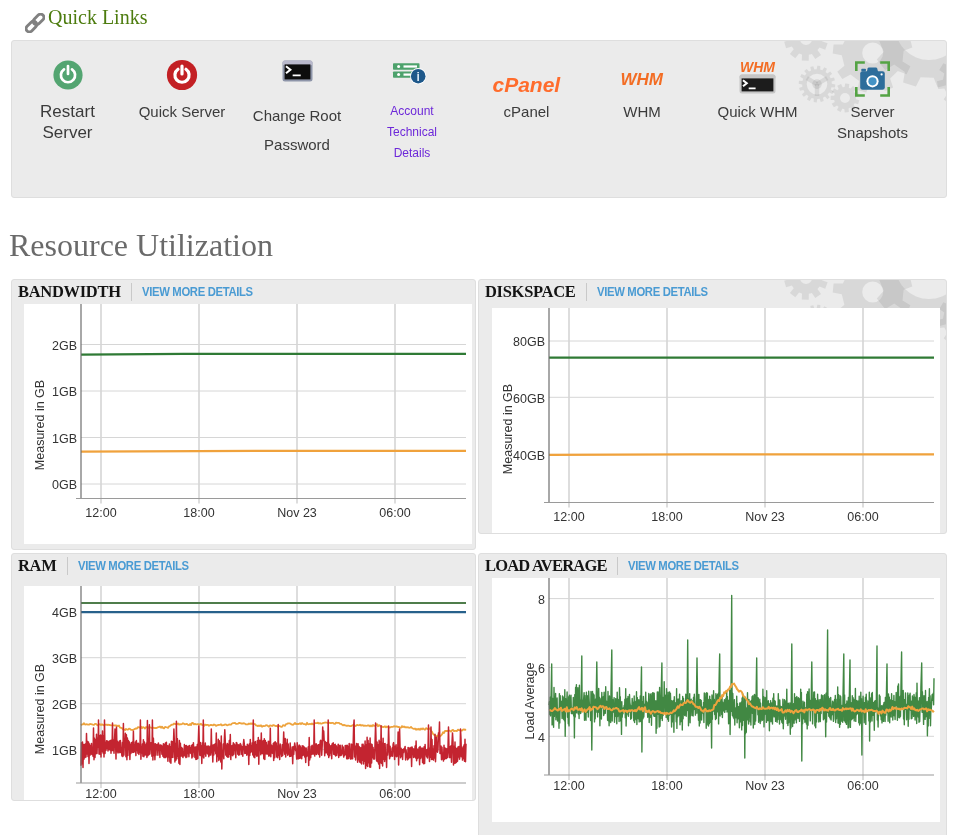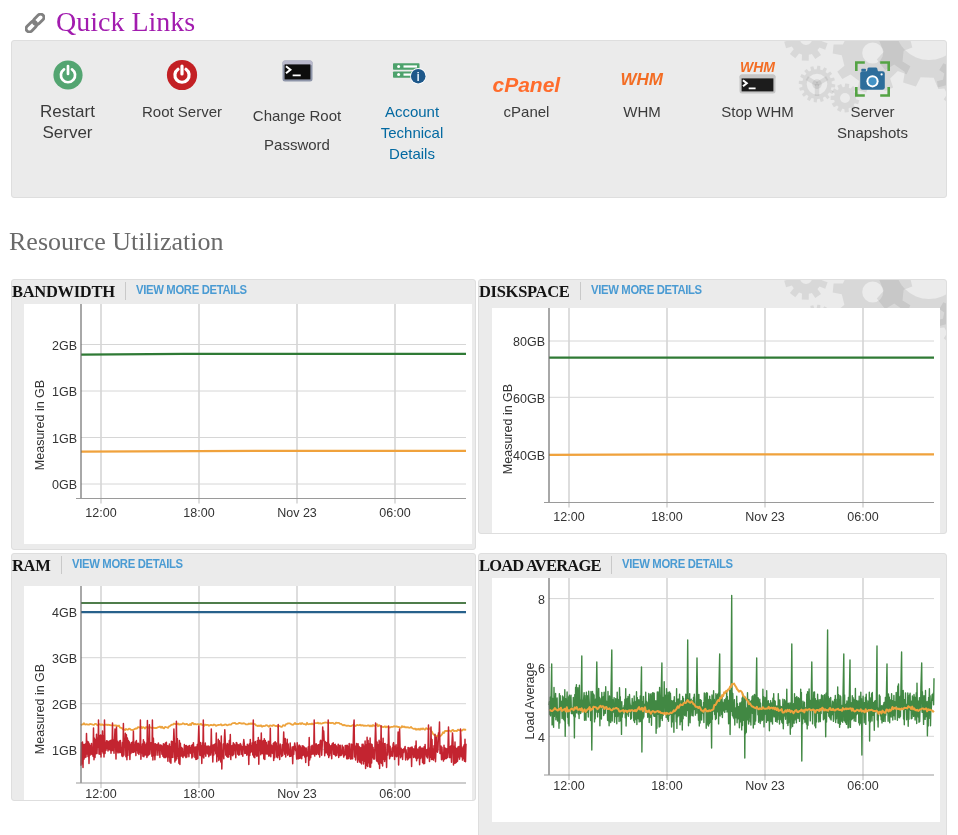--- a/index.html
+++ b/index.html
@@ -1,30 +1,30 @@
 <!DOCTYPE html>
 <html><head><meta charset="utf-8"><style>
 *{margin:0;padding:0;box-sizing:border-box}
 body{font-family:"Liberation Sans",sans-serif;background:#fff;width:958px;height:835px;position:relative;overflow:hidden}
 .panel{position:absolute;background:#ebebeb;border:1px solid #dedede;border-radius:3px;overflow:hidden}
 .serif{font-family:"Liberation Serif",serif}
 .ctitle{font-family:"Liberation Serif",serif;font-weight:700;font-size:16.5px;color:#141414;letter-spacing:-0.3px}
 .vmd{font-weight:700;font-size:13px;color:#4a9bd3;letter-spacing:-0.4px;transform:scaleX(0.87);transform-origin:0 50%;display:inline-block;white-space:nowrap}
 .divbar{width:1px;height:18px;background:#c9c9c9;flex:none}
-.thead{position:absolute;left:0;top:1.5px;display:flex;align-items:flex-start;gap:10px;height:20px}
+.thead{position:absolute;left:6px;top:1.5px;display:flex;align-items:center;gap:10px;height:20px}
 .wbox{position:absolute;background:#fff}
 svg text{font-family:"Liberation Sans",sans-serif}
 </style></head><body>
 <div style="position:absolute;left:25px;top:13px"><svg width="20" height="20" viewBox="0 0 20 20">
       <g transform="rotate(-45 10 10)" stroke="#818181" fill="none">
         <rect x="-1.2" y="6.7" width="12.4" height="6.6" rx="3.3" stroke-width="2.9"></rect>
         <rect x="8.8" y="6.7" width="12.4" height="6.6" rx="3.3" stroke-width="2.9"></rect>
       </g>
     </svg></div>
-<div class="serif" style="position:absolute;left:56px;top:6px;font-size:28px;color:#a21caf">Quick Links</div>
+<div class="serif" style="position:absolute;left:48px;top:6px;font-size:20px;color:#4d7c0f">Quick Links</div>
 <div class="panel" style="left:11px;top:40px;width:936px;height:158px">
 <svg width="230" height="72" viewBox="0 0 230 72" style="position:absolute;right:0;top:0">
       <path d="M105.9,0.2 L111.6,2.2 L109.2,8.7 L103.5,6.5 L101.5,9.1 L105.0,14.1 L99.3,17.9 L95.9,12.9 L92.8,13.7 L92.7,19.8 L85.8,19.6 L86.0,13.5 L83.0,12.4 L79.3,17.2 L73.9,13.0 L77.7,8.2 L75.9,5.6 L70.1,7.3 L68.2,0.7 L74.0,-1.0 L74.1,-4.2 L68.4,-6.2 L70.8,-12.7 L76.5,-10.5 L78.5,-13.1 L75.0,-18.1 L80.7,-21.9 L84.1,-16.9 L87.2,-17.7 L87.3,-23.8 L94.2,-23.6 L94.0,-17.5 L97.0,-16.4 L100.7,-21.2 L106.1,-17.0 L102.3,-12.2 L104.1,-9.6 L109.9,-11.3 L111.8,-4.7 L106.0,-3.0 Z M96.0,-2.0 A6.0,6.0 0 1 0 84.0,-2.0 A6.0,6.0 0 1 0 96.0,-2.0 Z" fill="rgba(90,90,90,0.125)" fill-rule="evenodd"></path>
       <path d="M186.5,20.4 L194.4,25.3 L190.6,33.3 L181.8,30.1 L174.1,37.6 L177.1,46.4 L168.9,50.1 L164.3,42.1 L153.6,42.8 L150.2,51.5 L141.6,49.0 L143.2,39.9 L134.5,33.6 L126.3,38.0 L121.3,30.7 L128.4,24.7 L125.8,14.3 L116.7,12.4 L117.6,3.6 L126.9,3.6 L131.6,-6.1 L125.8,-13.4 L132.2,-19.6 L139.3,-13.6 L149.1,-18.1 L149.3,-27.3 L158.2,-28.0 L159.8,-18.8 L170.2,-15.9 L176.3,-22.9 L183.6,-17.6 L178.9,-9.6 L185.0,-0.7 L194.1,-2.1 L196.3,6.6 L187.6,9.7 Z M167.2,12.0 A10.5,10.5 0 1 0 146.2,12.0 A10.5,10.5 0 1 0 167.2,12.0 Z" fill="rgba(90,90,90,0.125)" fill-rule="evenodd"></path>
       <path d="M256.2,13.9 L262.7,22.1 L253.5,31.9 L244.9,26.1 L233.7,32.7 L234.7,43.1 L221.7,46.4 L217.7,36.8 L204.6,36.3 L199.9,45.6 L187.1,41.4 L188.9,31.1 L178.2,23.6 L169.2,28.9 L160.8,18.4 L167.8,10.8 L162.8,-1.3 L152.4,-1.8 L151.0,-15.1 L161.1,-17.8 L163.4,-30.6 L154.9,-36.6 L160.9,-48.6 L170.8,-45.4 L179.7,-54.9 L175.8,-64.6 L187.3,-71.4 L193.9,-63.4 L206.6,-66.6 L208.5,-76.8 L221.9,-76.4 L223.1,-66.0 L235.5,-61.9 L242.7,-69.4 L253.7,-61.8 L249.1,-52.4 L257.3,-42.3 L267.4,-44.8 L272.5,-32.4 L263.6,-27.0 L265.0,-14.0 L274.8,-10.6 L272.5,2.6 L262.0,2.3 Z M247.0,-15.0 A34.0,34.0 0 1 0 179.0,-15.0 A34.0,34.0 0 1 0 247.0,-15.0 Z" fill="rgba(90,90,90,0.125)" fill-rule="evenodd"></path>
       <path d="M271.0,39.9 L276.9,41.7 L275.4,49.3 L269.2,48.6 L265.9,54.1 L269.3,59.3 L263.2,64.1 L259.0,59.6 L252.9,61.7 L252.2,67.8 L244.4,67.6 L244.0,61.4 L238.0,59.1 L233.6,63.4 L227.7,58.2 L231.4,53.2 L228.3,47.6 L222.2,48.0 L221.0,40.3 L227.0,38.8 L228.3,32.5 L223.3,28.9 L227.4,22.2 L232.9,25.0 L238.0,21.0 L236.5,15.0 L243.9,12.5 L246.3,18.2 L252.8,18.3 L255.5,12.8 L262.8,15.6 L261.0,21.6 L265.8,25.8 L271.5,23.3 L275.2,30.2 L270.0,33.6 Z M259.0,40.0 A10.0,10.0 0 1 0 239.0,40.0 A10.0,10.0 0 1 0 259.0,40.0 Z" fill="rgba(90,90,90,0.125)" fill-rule="evenodd"></path>
       <path d="M115.8,42.8 L119.3,43.4 L119.0,46.4 L115.5,46.3 L114.8,48.5 L117.8,50.4 L116.4,53.1 L113.1,51.6 L111.6,53.4 L113.7,56.3 L111.4,58.2 L109.0,55.6 L106.9,56.7 L107.7,60.1 L104.8,61.0 L103.6,57.7 L101.3,57.9 L100.7,61.4 L97.7,61.1 L97.8,57.6 L95.6,56.9 L93.7,59.9 L91.0,58.5 L92.5,55.2 L90.7,53.7 L87.8,55.8 L85.9,53.5 L88.5,51.1 L87.4,49.0 L84.0,49.8 L83.1,46.9 L86.4,45.7 L86.2,43.4 L82.7,42.8 L83.0,39.8 L86.5,39.9 L87.2,37.7 L84.2,35.8 L85.6,33.1 L88.9,34.6 L90.4,32.8 L88.3,29.9 L90.6,28.0 L93.0,30.6 L95.1,29.5 L94.3,26.1 L97.2,25.2 L98.4,28.5 L100.7,28.3 L101.3,24.8 L104.3,25.1 L104.2,28.6 L106.4,29.3 L108.3,26.3 L111.0,27.7 L109.5,31.0 L111.3,32.5 L114.2,30.4 L116.1,32.7 L113.5,35.1 L114.6,37.2 L118.0,36.4 L118.9,39.3 L115.6,40.5 Z M111.3,43.1 A10.3,10.3 0 1 0 90.7,43.1 A10.3,10.3 0 1 0 111.3,43.1 Z" fill="rgba(90,90,90,0.125)" fill-rule="evenodd"></path>
       <line x1="101.0" y1="43.1" x2="101.0" y2="54.9" stroke="rgba(90,90,90,0.125)" stroke-width="4.4"></line>
       <line x1="101.0" y1="43.1" x2="90.8" y2="37.2" stroke="rgba(90,90,90,0.125)" stroke-width="4.4"></line>
       <line x1="101.0" y1="43.1" x2="111.2" y2="37.2" stroke="rgba(90,90,90,0.125)" stroke-width="4.4"></line>
@@ -38,21 +38,21 @@
           <line x1="17" y1="8.0" x2="17" y2="16.0" stroke="#fff" stroke-width="2.7" stroke-linecap="round"></line>
         </svg></div>
       <div style="position:absolute;left:0;top:60px;width:115px;font-size:17px;line-height:21px;color:#3b3b3b">Restart<br>Server</div>
     </div>
 <div style="position:absolute;left:112.5px;top:0;width:115px;text-align:center">
       <div style="position:absolute;left:40.5px;top:17.1px"><svg width="34" height="34" viewBox="0 0 34 34">
           <circle cx="17" cy="17" r="15.1" fill="#c32024"></circle>
           <path d="M 13.0 11.3 A 7.1 7.1 0 1 0 21.0 11.3" fill="none" stroke="#fff" stroke-width="3.2" stroke-linecap="round"></path>
           <line x1="17" y1="8.0" x2="17" y2="16.0" stroke="#fff" stroke-width="3.2" stroke-linecap="round"></line>
         </svg></div>
-      <div style="position:absolute;left:0;top:60px;width:115px;font-size:15px;line-height:21px;color:#3b3b3b">Root Server</div>
+      <div style="position:absolute;left:0;top:60px;width:115px;font-size:15px;line-height:21px;color:#3b3b3b">Quick Server</div>
     </div>
 <div style="position:absolute;left:227.5px;top:0;width:115px;text-align:center">
       <div style="position:absolute;left:42.0px;top:18.5px"><svg width="31" height="22" viewBox="0 0 31 22">
           <rect x="0.5" y="0.5" width="30" height="21" rx="2.5" fill="#8e95a9"></rect>
           <rect x="0.5" y="0.5" width="30" height="5" rx="2.5" fill="#b9b9cc"></rect>
           <rect x="2.6" y="4.4" width="25.8" height="15" fill="#0d0d0d"></rect>
           <path d="M4.0,6.2 L8.34,9.7 L4.0,13.2" fill="none" stroke="#fff" stroke-width="2.1" stroke-linejoin="miter"></path>
           <line x1="10.649999999999999" y1="15.399999999999999" x2="18.699999999999996" y2="15.399999999999999" stroke="#fff" stroke-width="1.9"></line>
         </svg></div>
       <div style="position:absolute;left:0;top:60px;width:115px;font-size:15px;line-height:29px;color:#3b3b3b">Change Root<br>Password</div>
@@ -62,21 +62,21 @@
           <rect x="3" y="2.3" width="26.5" height="6.4" rx="0.8" fill="#4da26c"></rect>
           <circle cx="8.6" cy="5.5" r="1.5" fill="#fff"></circle>
           <rect x="13.5" y="4.4" width="13.5" height="2.2" fill="#fff"></rect>
           <rect x="3" y="10.4" width="26.5" height="6.4" rx="0.8" fill="#4da26c"></rect>
           <circle cx="8.6" cy="13.600000000000001" r="1.5" fill="#fff"></circle>
           <rect x="13.5" y="12.5" width="13.5" height="2.2" fill="#fff"></rect>
           <circle cx="28.2" cy="15.2" r="8.1" fill="#fff"></circle>
           <circle cx="28.2" cy="15.2" r="7.3" fill="#1e588a"></circle>
           <text x="28.2" y="19.9" text-anchor="middle" font-family="Liberation Serif, serif" font-weight="700" font-size="12" fill="#d8e7f3">i</text>
         </svg></div>
-      <div style="position:absolute;left:0;top:60px;width:115px;font-size:15px;line-height:21px;color:#0369a1">Account<br>Technical<br>Details</div>
+      <div style="position:absolute;left:0;top:60px;width:115px;font-size:12px;line-height:21px;color:#6d28d9">Account<br>Technical<br>Details</div>
     </div>
 <div style="position:absolute;left:457.0px;top:0;width:115px;text-align:center">
       <div style="position:absolute;left:23.5px;top:33px">
         <div style="font-weight:700;font-style:italic;font-size:21px;line-height:21px;color:#ff6c2c">cPanel</div>
       </div>
       <div style="position:absolute;left:0;top:60px;width:115px;font-size:15px;line-height:21px;color:#3b3b3b">cPanel</div>
     </div>
 <div style="position:absolute;left:572.5px;top:0;width:115px;text-align:center">
       <div style="position:absolute;left:36.0px;top:29.5px">
         <div style="font-weight:700;font-style:italic;font-size:17px;line-height:17px;color:#f36d24">WHM</div>
@@ -84,39 +84,39 @@
       <div style="position:absolute;left:0;top:60px;width:115px;font-size:15px;line-height:21px;color:#3b3b3b">WHM</div>
     </div>
 <div style="position:absolute;left:688.0px;top:0;width:115px;text-align:center">
       <div style="position:absolute;left:39.0px;top:19px"><div style="font-weight:700;font-style:italic;font-size:14px;line-height:14px;color:#f36d24;text-align:center">WHM</div><svg width="37" height="20" viewBox="0 0 37 20">
           <rect x="0.5" y="0.5" width="36" height="19" rx="2.5" fill="#c6c6c6"></rect>
           <rect x="0.5" y="0.5" width="36" height="5" rx="2.5" fill="#c6c6c6"></rect>
           <rect x="2.6" y="4.4" width="31.8" height="13" fill="#1c1c1c"></rect>
           <path d="M4.0,6.2 L7.72,9.2 L4.0,12.2" fill="none" stroke="#fff" stroke-width="2.1" stroke-linejoin="miter"></path>
           <line x1="9.7" y1="14.399999999999999" x2="16.599999999999998" y2="14.399999999999999" stroke="#fff" stroke-width="1.9"></line>
         </svg></div>
-      <div style="position:absolute;left:0;top:60px;width:115px;font-size:15px;line-height:21px;color:#3b3b3b">Stop WHM</div>
+      <div style="position:absolute;left:0;top:60px;width:115px;font-size:15px;line-height:21px;color:#3b3b3b">Quick WHM</div>
     </div>
 <div style="position:absolute;left:803.0px;top:0;width:115px;text-align:center">
       <div style="position:absolute;left:40.0px;top:19.7px"><svg width="35" height="36" viewBox="0 0 35 36">
           <path d="M1.3,10.0 L1.3,1.5 L9.8,1.5" fill="none" stroke="#54a344" stroke-width="2.6"></path>
           <path d="M33.7,10.0 L33.7,1.5 L25.200000000000003,1.5" fill="none" stroke="#54a344" stroke-width="2.6"></path>
           <path d="M1.3,26.0 L1.3,34.5 L9.8,34.5" fill="none" stroke="#54a344" stroke-width="2.6"></path>
           <path d="M33.7,26.0 L33.7,34.5 L25.200000000000003,34.5" fill="none" stroke="#54a344" stroke-width="2.6"></path>
           <rect x="5.2" y="10.2" width="24.6" height="18.6" rx="2.4" fill="#2d6d9b"></rect>
           <path d="M11.5,12 L12.6,7.6 A 1.4 1.4 0 0 1 13.9 6.6 L20.9 6.6 A 1.4 1.4 0 0 1 22.2 7.6 L23.4 12 Z" fill="#2d6d9b"></path>
           <rect x="6.3" y="7.8" width="4.6" height="2.6" rx="0.7" fill="#2d6d9b"></rect>
           <circle cx="17.5" cy="20.3" r="6.1" fill="#fff"></circle>
           <circle cx="17.5" cy="20.3" r="4.1" fill="#4493c5"></circle>
           <circle cx="26.6" cy="13.4" r="1.1" fill="#fff"></circle>
         </svg></div>
       <div style="position:absolute;left:0;top:60px;width:115px;font-size:15px;line-height:21px;color:#3b3b3b">Server<br>Snapshots</div>
     </div>
 </div>
-<div class="serif" style="position:absolute;left:9px;top:227px;font-size:26px;color:#6a6a6a">Resource Utilization</div>
+<div class="serif" style="position:absolute;left:9px;top:227px;font-size:32px;color:#6a6a6a">Resource Utilization</div>
 <div class="panel" style="left:11px;top:279px;width:465px;height:271px">
     <div class="thead">
       <span class="ctitle">BANDWIDTH</span>
       <span class="divbar"></span>
       <span class="vmd">VIEW MORE DETAILS</span>
     </div>
     <div class="wbox" style="left:12px;top:24px;width:448px;height:240px">
       <svg width="448" height="240" viewBox="0 0 448 240" style="position:absolute;left:0;top:0">
         <line x1="77" y1="0" x2="77" y2="199.5" stroke="#bbb" stroke-width="1"></line>
         <line x1="175" y1="0" x2="175" y2="199.5" stroke="#bbb" stroke-width="1"></line>

